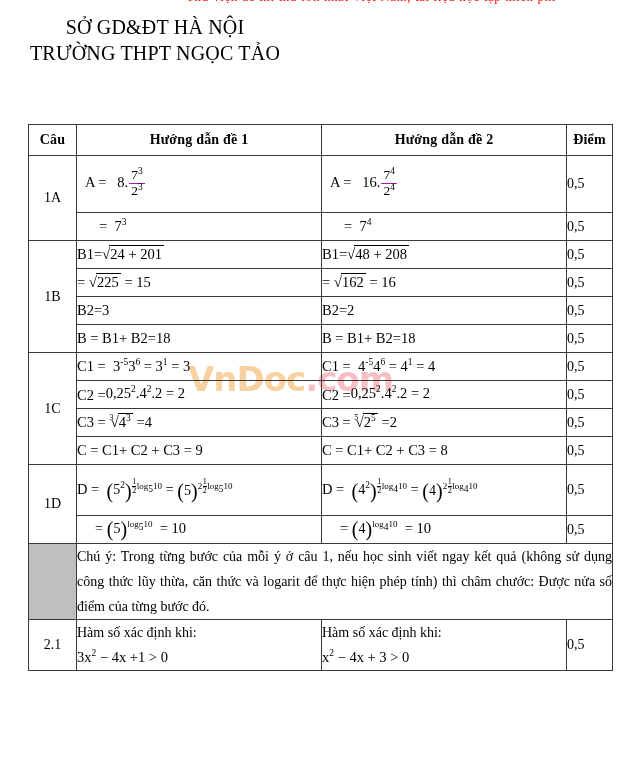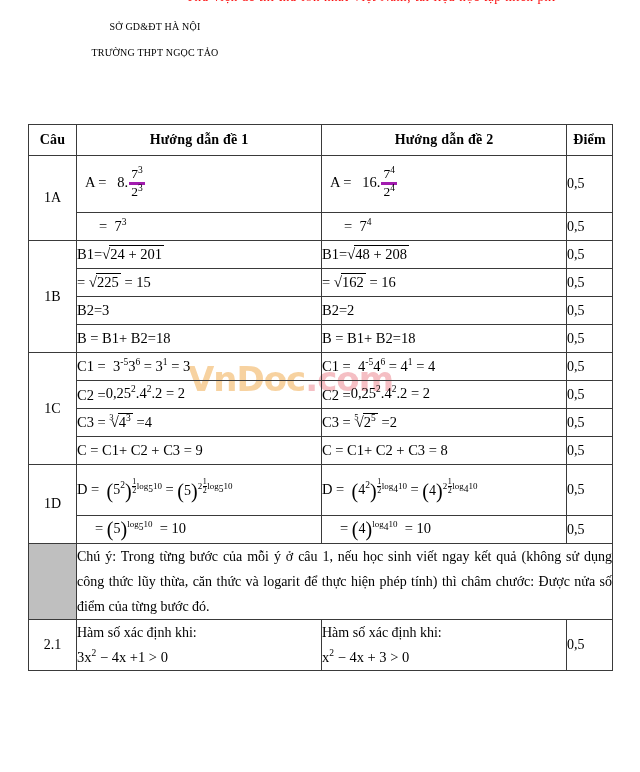--- a/index.html
+++ b/index.html
@@ -41,21 +41,21 @@
   
   .doc-header {
     position: relative;
     display: flex;
     padding-top: 14px;
     z-index: 3;
   }
   .hdr-left {
     width: 310px;
     text-align: center;
-    font-size: 10px;
+    font-size: 20px;
     line-height: 26px;
     letter-spacing: 0.2px;
   }
   .hdr-right {
     flex: 1;
     text-align: center;
     font-size: 14.5px;
     line-height: 26px;
     letter-spacing: 0.2px;
     padding-right: 18px;
@@ -139,21 +139,21 @@
     display: inline-block;
     vertical-align: middle;
     text-align: center;
     font-size: 13.5px;
     line-height: 1.05;
     margin: 0 1px;
     position: relative;
     top: -1px;
   }
   .frac .num { display: block; padding: 0 2px; }
-  .frac .den { display: block; border-top: 3px solid #a21caf; padding: 0 2px; }
+  .frac .den { display: block; border-top: 1px solid #a21caf; padding: 0 2px; }
 
   
   .sfrac {
     display: inline-block;
     vertical-align: middle;
     text-align: center;
     font-size: 8px;
     line-height: 1.05;
     margin: 0 0.5px;
   }

